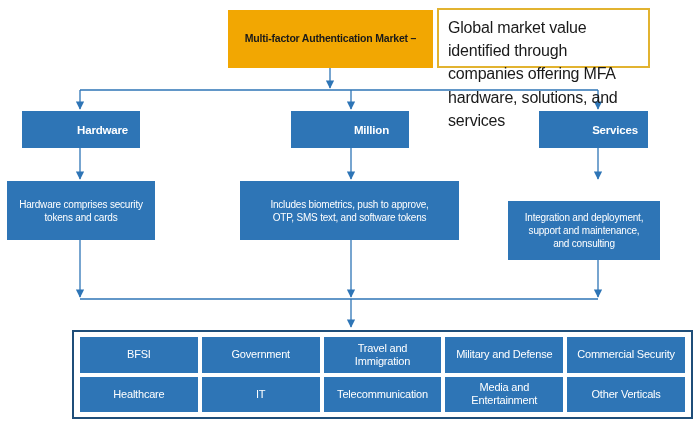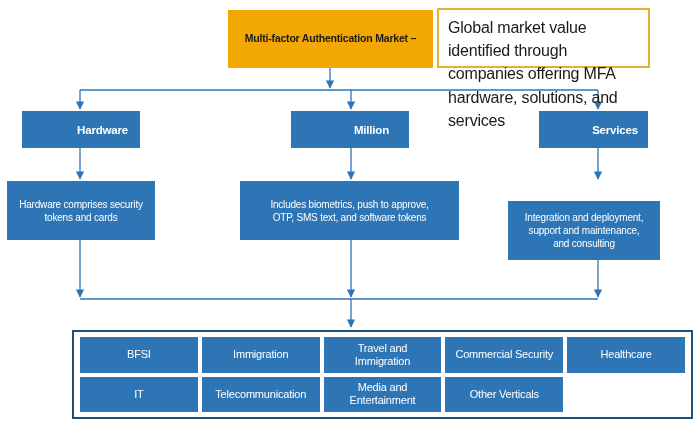--- a/index.html
+++ b/index.html
@@ -77,22 +77,23 @@
   <div class="abs blue seg-head" style="left:22px;top:111px;width:118px;height:37px;">Hardware</div>
   <div class="abs blue seg-head" style="left:291px;top:111px;width:118px;height:37px;">Million</div>
   <div class="abs blue seg-head" style="left:539px;top:111px;width:109px;height:37px;">Services</div>
 
   <div class="abs blue seg-desc" style="left:7px;top:181px;width:148px;height:59px;padding:0 12px;">Hardware comprises security tokens and cards</div>
   <div class="abs blue seg-desc" style="left:240px;top:181px;width:219px;height:59px;padding:0 26px;">Includes biometrics, push to approve, OTP, SMS text, and software tokens</div>
   <div class="abs blue seg-desc" style="left:508px;top:181px;width:152px;height:59px;padding:0 14px;margin-top:20px;">Integration and deployment, support and maintenance, and consulting</div>
 
   <div class="abs verticals-box" style="left:72px;top:330px;width:621px;height:89px;">
     <div class="blue cell">BFSI</div>
-    <div class="blue cell">Immigration</div>
+    <div class="blue cell">Government</div>
     <div class="blue cell">Travel and Immigration</div>
+    <div class="blue cell">Military and Defense</div>
     <div class="blue cell">Commercial Security</div>
     <div class="blue cell">Healthcare</div>
     <div class="blue cell">IT</div>
     <div class="blue cell">Telecommunication</div>
     <div class="blue cell">Media and Entertainment</div>
     <div class="blue cell">Other Verticals</div>
   </div>
 
 </div>
 

